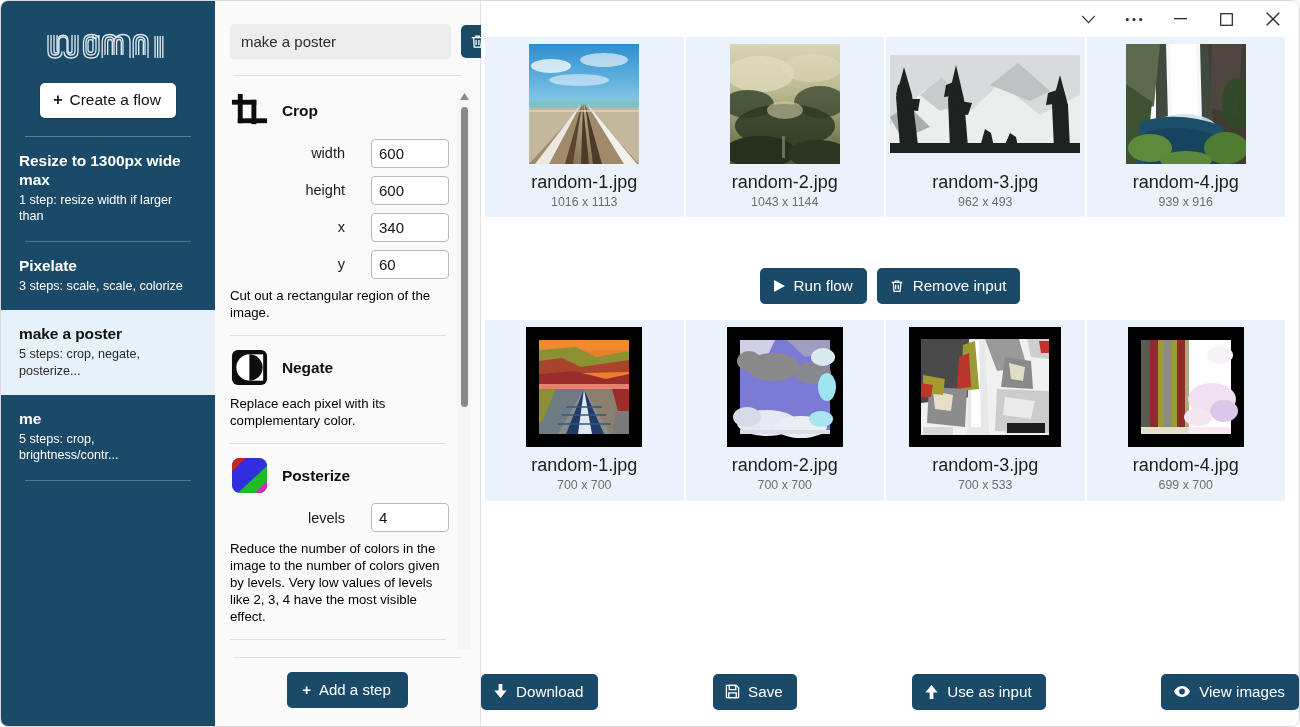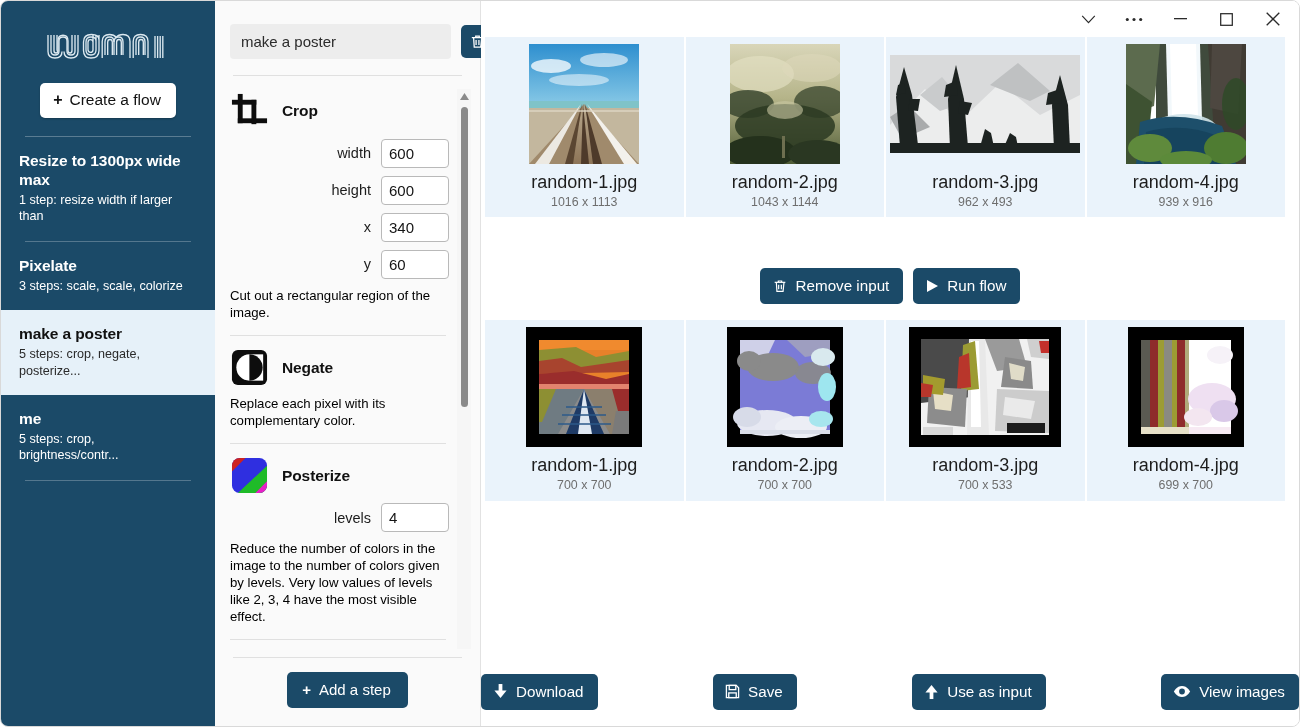--- a/index.html
+++ b/index.html
@@ -155,27 +155,27 @@
     font-weight: 700;
     color: #111;
     letter-spacing: -0.1px;
   }
   .step-icon { width: 39px; height: 39px; flex: 0 0 39px; display:block; }
 
   .param-row {
     display: flex;
     align-items: center;
     justify-content: flex-end;
-    gap: 10px;
+    gap: 26px;
     margin-bottom: 8px;
     padding-right: 1px;
   }
   .param-label { font-size: 14.5px; color: #1c1c1c; }
   .param-input {
-    width: 68px;
+    width: 78px;
     height: 29px;
     border: 1px solid #b9b9b9;
     border-radius: 4px;
     background: #fff;
     font-family: "Liberation Sans", sans-serif;
     font-size: 15px;
     color: #141414;
     padding: 0 7px;
     outline: none;
   }
@@ -686,33 +686,33 @@
             <ellipse cx="110" cy="60" rx="14" ry="26" fill="#2f4a28" opacity="0.85"></ellipse>
           </svg>
         </div>
         <div class="img-name">random-4.jpg</div>
         <div class="img-dims">939 x 916</div>
       </div>
     </div>
 
     <div class="mid-actions">
       <button class="dark-btn">
+        <svg width="14" height="14" viewBox="0 0 14 14">
+          <polygon points="2,1 13,7 2,13" fill="#ffffff"></polygon>
+        </svg>
+        <span>Run flow</span>
+      </button>
+      <button class="dark-btn">
         <svg width="16" height="16" viewBox="0 0 24 24" fill="none" stroke="#ffffff" stroke-width="1.8">
           <path d="M4 6.5h16"></path>
           <path d="M9.5 6.5V4.5h5v2"></path>
           <path d="M6.5 6.5 L7.4 20 h9.2 L18 6.5"></path>
           <path d="M10 10v7M14 10v7"></path>
         </svg>
         <span>Remove input</span>
-      </button>
-      <button class="dark-btn">
-        <svg width="14" height="14" viewBox="0 0 14 14">
-          <polygon points="2,1 13,7 2,13" fill="#ffffff"></polygon>
-        </svg>
-        <span>Run flow</span>
       </button>
     </div>
 
     <div class="img-row">
 
       <div class="img-card">
         <div class="thumb-box">
           <svg class="thumb" width="116" height="120" viewBox="0 0 116 120">
             <rect width="116" height="120" fill="#000000"></rect>
             <g>

